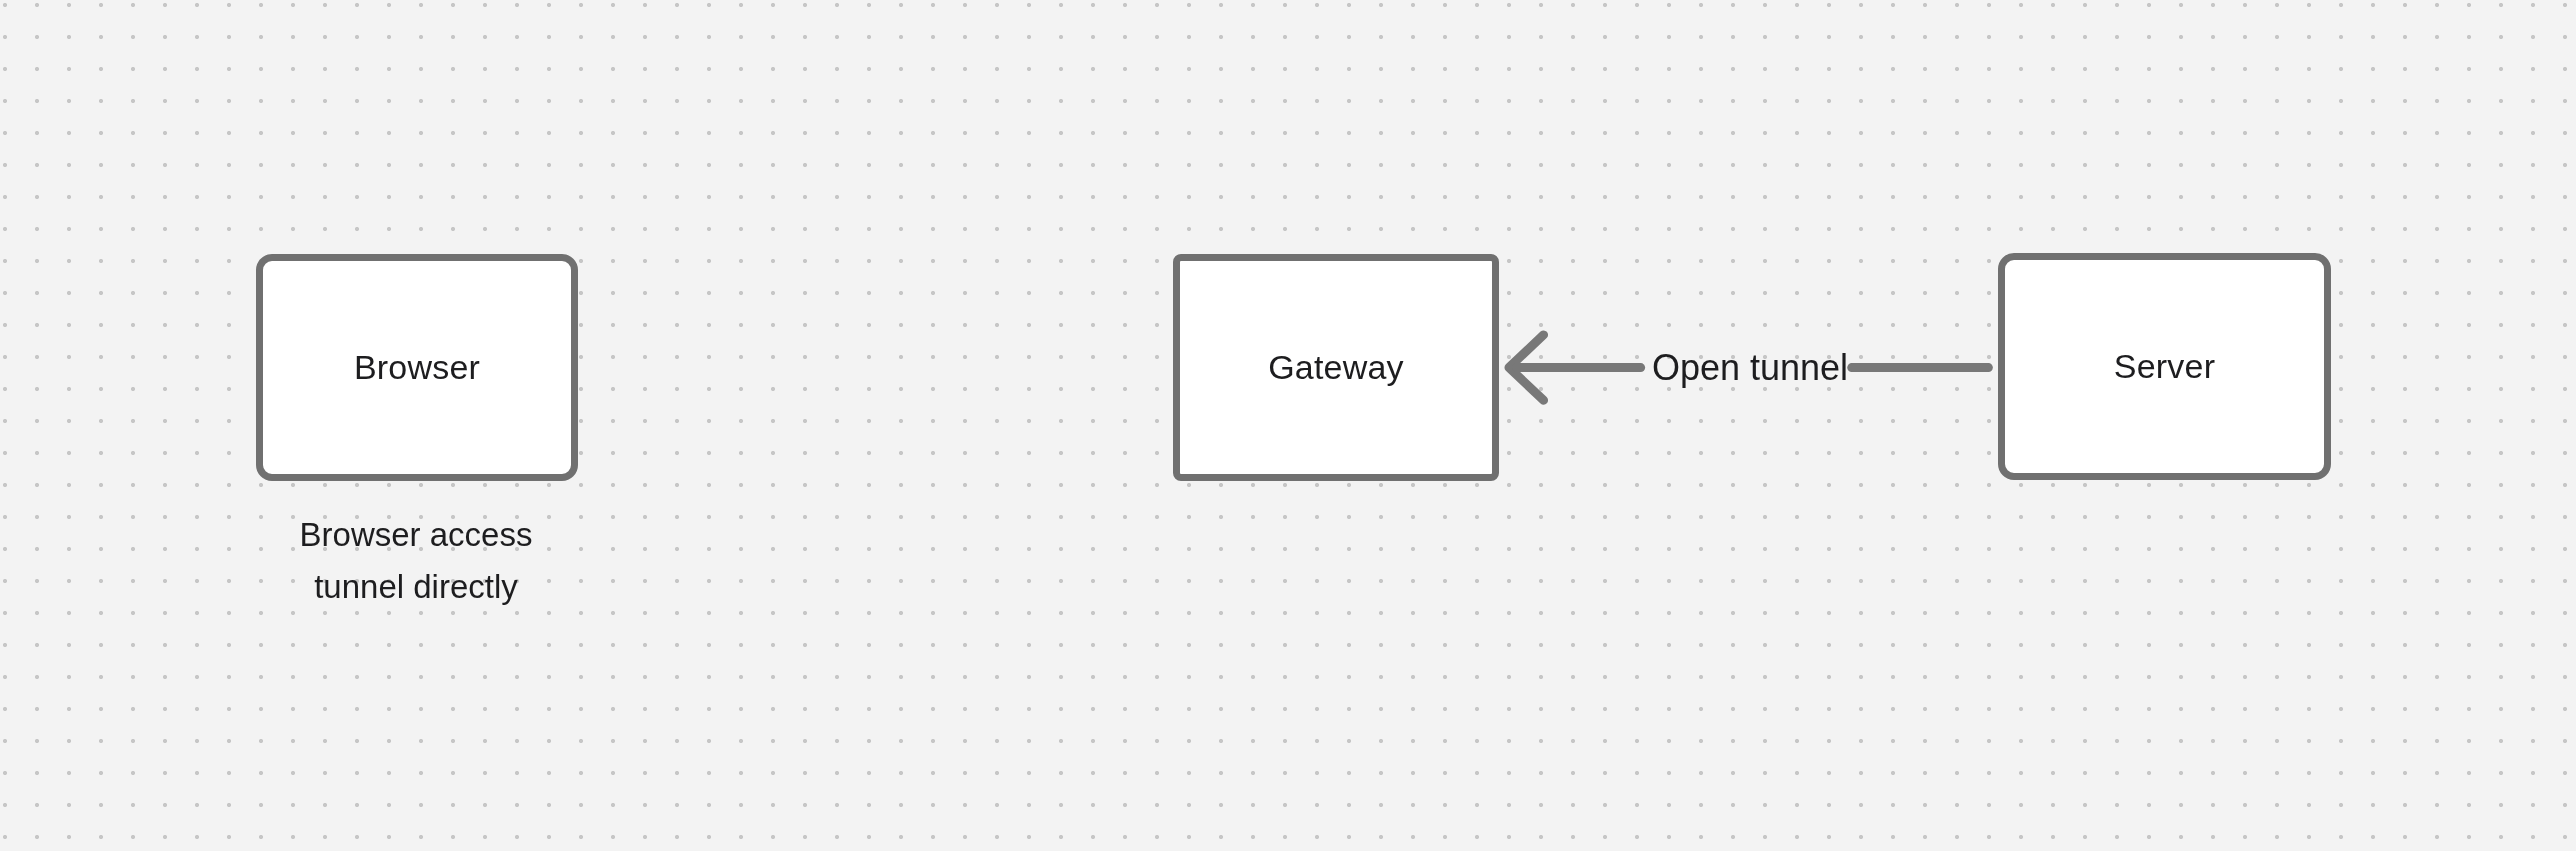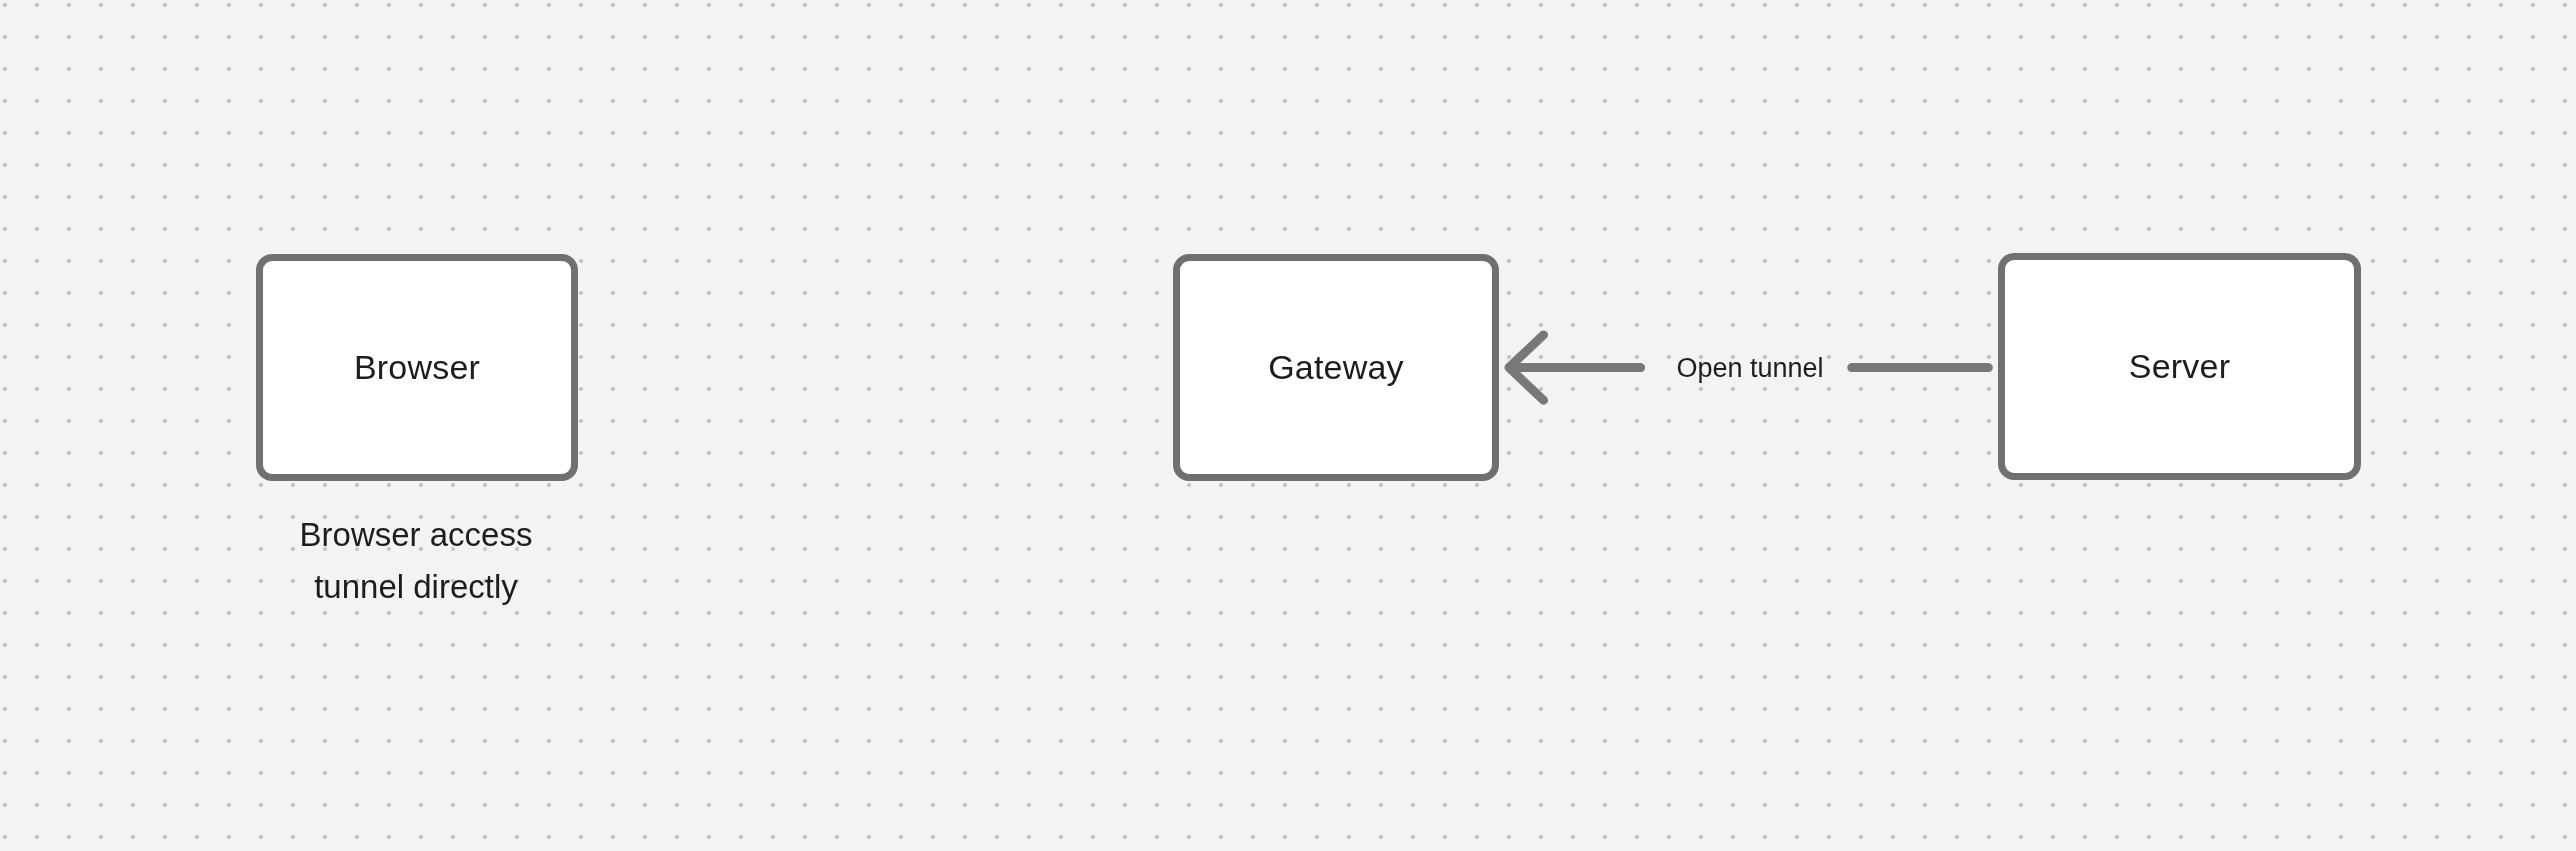--- a/index.html
+++ b/index.html
@@ -31,22 +31,22 @@
     align-items: center;
     justify-content: center;
   }
   .node-label {
     font-size: 34px;
     color: #1d1d1f;
     letter-spacing: 0.2px;
     white-space: nowrap;
   }
   #node-browser { left: 256px; top: 254px; width: 322px; height: 227px; }
-  #node-gateway { left: 1173px; top: 254px; width: 326px; height: 227px; }
-  #node-server  { left: 1998px; top: 253px; width: 363px; height: 227px; }
+  #node-gateway { left: 1173px; top: 254px; width: 326px; height: 227px; border-radius: 8px; }
+  #node-server  { left: 1998px; top: 253px; width: 333px; height: 227px; }
 
   .caption {
     position: absolute;
     left: 218px;
     top: 509px;
     width: 396px;
     text-align: center;
     font-size: 33px;
     line-height: 52px;
     color: #1d1d1f;
@@ -69,21 +69,21 @@
     pointer-events: all;
   }
   .edge-label {
     position: absolute;
     left: 1626px;
     top: 342px;
     width: 248px;
     height: 52px;
     line-height: 52px;
     text-align: center;
-    font-size: 27px;
+    font-size: 36px;
     color: #1d1d1f;
     white-space: nowrap;
   }
 </style>
 </head>
 <body>
 
 <div id="canvas">
 
   <div class="node" id="node-browser">

